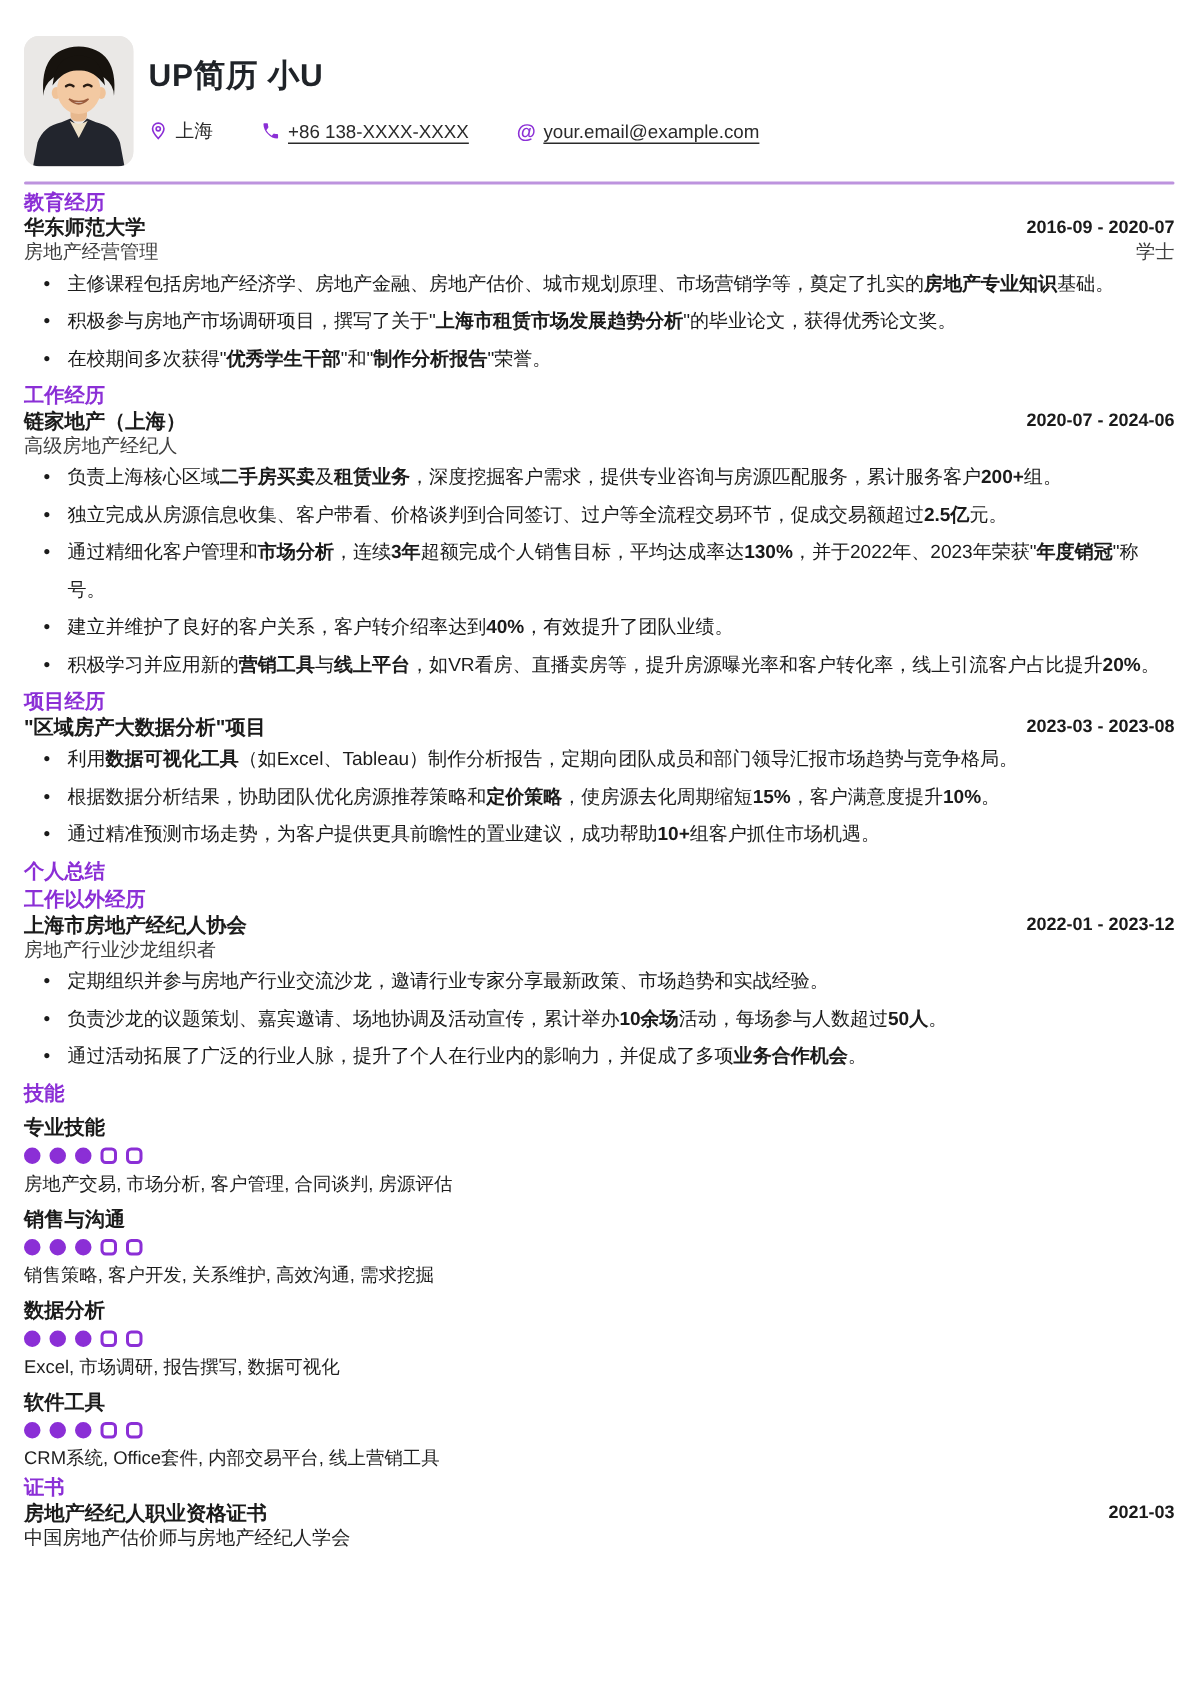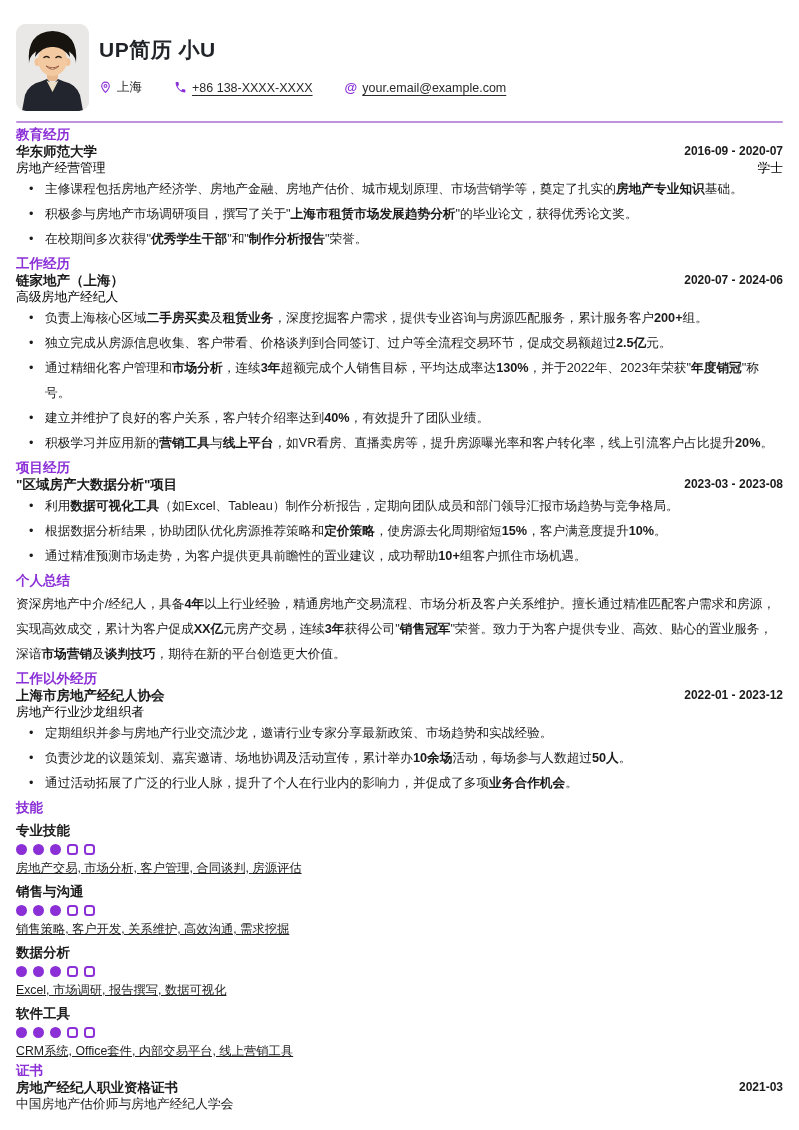--- a/index.html
+++ b/index.html
@@ -26,33 +26,33 @@
   .contact .cicon svg{width:13px;height:13px;}
   .contact .at-glyph{font-size:13px;font-weight:700;color:var(--accent);line-height:1;}
   .contact.link .ctext{text-decoration:underline;text-underline-offset:3px;cursor:pointer;}
   .rule{height:2px;background:var(--divider);margin-top:10px;border-radius:1px;}
   
   .section{margin-top:3px;}
   .sec-title{color:var(--accent);font-size:13.5px;font-weight:700;line-height:15px;margin-top:4px;}
   .entry-head{display:flex;justify-content:space-between;align-items:flex-start;margin-top:2px;}
   .entry-title{font-weight:700;font-size:13.5px;line-height:15px;}
   .entry-date{font-weight:700;font-size:12px;line-height:15px;white-space:nowrap;}
-  .entry-sub{display:flex;justify-content:space-between;font-size:12.8px;line-height:15px;margin-top:1px;color:#000000;}
+  .entry-sub{display:flex;justify-content:space-between;font-size:12.8px;line-height:15px;margin-top:1px;color:#404040;}
   ul.bullets{list-style:none;margin:2px 0 2px 0;padding:0;}
   ul.bullets li{position:relative;padding-left:29px;font-size:12.7px;line-height:25px;}
   ul.bullets li::before{content:"•";position:absolute;left:13px;color:#1b1b1b;}
   b{font-weight:700;}
   p.summary{margin:4px 0 2px 0;font-size:12.7px;line-height:25px;}
   
   .skill-name{font-weight:700;font-size:13.5px;line-height:15px;margin-top:8px;}
   .skill-name:first-of-type{margin-top:3px;}
   .dots{display:flex;gap:6px;margin-top:6px;}
   .dot{width:11px;height:11px;border:2px solid var(--accent);border-radius:3.5px;background:#fff;}
   .dot.filled{background:var(--accent);border-color:var(--accent);border-radius:50%;}
-  .keywords{font-size:12.3px;margin-top:6px;line-height:15px;color:#1e1e1e;text-decoration:underline;}
+  .keywords{font-size:12.3px;margin-top:6px;line-height:15px;color:#1e1e1e;}
   
   .cert-issuer{font-size:12.8px;line-height:15px;margin-top:1px;color:#242424;}
 </style>
 </head>
 <body>
 
 <div class="page">
   <div class="header">
     <div class="avatar">
       <svg viewBox="0 0 73 87">
@@ -141,21 +141,20 @@
           <span class="entry-date">2023-03 - 2023-08</span>
         </div>
         <ul class="bullets">
           <li>利用<b>数据可视化工具</b>（如Excel、Tableau）制作分析报告，定期向团队成员和部门领导汇报市场趋势与竞争格局。</li>
           <li>根据数据分析结果，协助团队优化房源推荐策略和<b>定价策略</b>，使房源去化周期缩短<b>15%</b>，客户满意度提升<b>10%</b>。</li>
           <li>通过精准预测市场走势，为客户提供更具前瞻性的置业建议，成功帮助<b>10+</b>组客户抓住市场机遇。</li>
         </ul>
       </section>
       <section class="section">
         <div class="sec-title">个人总结</div>
-        <p class="summary">资深房地产中介/经纪人，具备<b>4年</b>以上行业经验，精通房地产交易流程、市场分析及客户关系维护。擅长通过精准匹配客户需求和房源，实现高效成交，累计为客户促成<b>XX亿</b>元房产交易，连续<b>3年</b>获得公司"<b>销售冠军</b>"荣誉。致力于为客户提供专业、高效、贴心的置业服务，深谙<b>市场营销</b>及<b>谈判技巧</b>，期待在新的平台创造更大价值。</p>
       </section>
       <section class="section">
         <div class="sec-title">工作以外经历</div>
         <div class="entry-head">
           <span class="entry-title">上海市房地产经纪人协会</span>
           <span class="entry-date">2022-01 - 2023-12</span>
         </div>
         <div class="entry-sub">
           <span>房地产行业沙龙组织者</span>
           <span></span>

